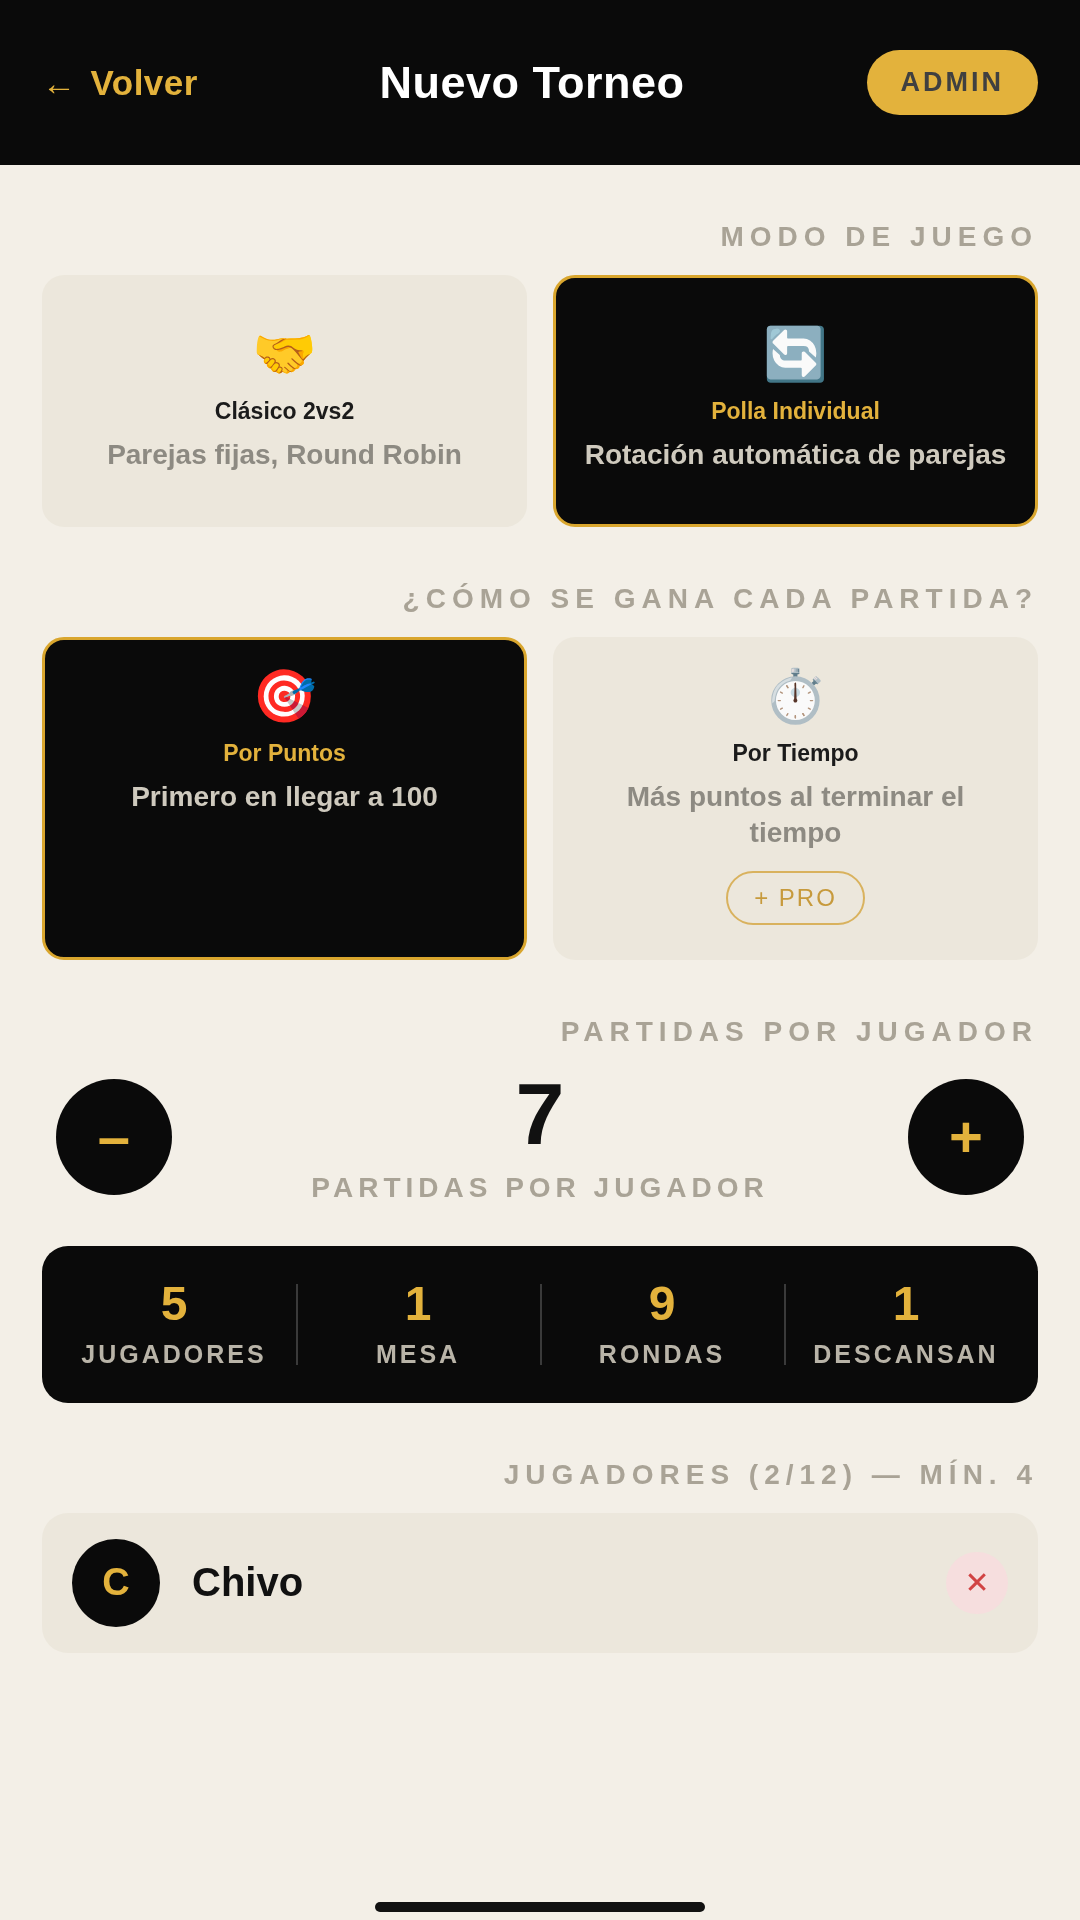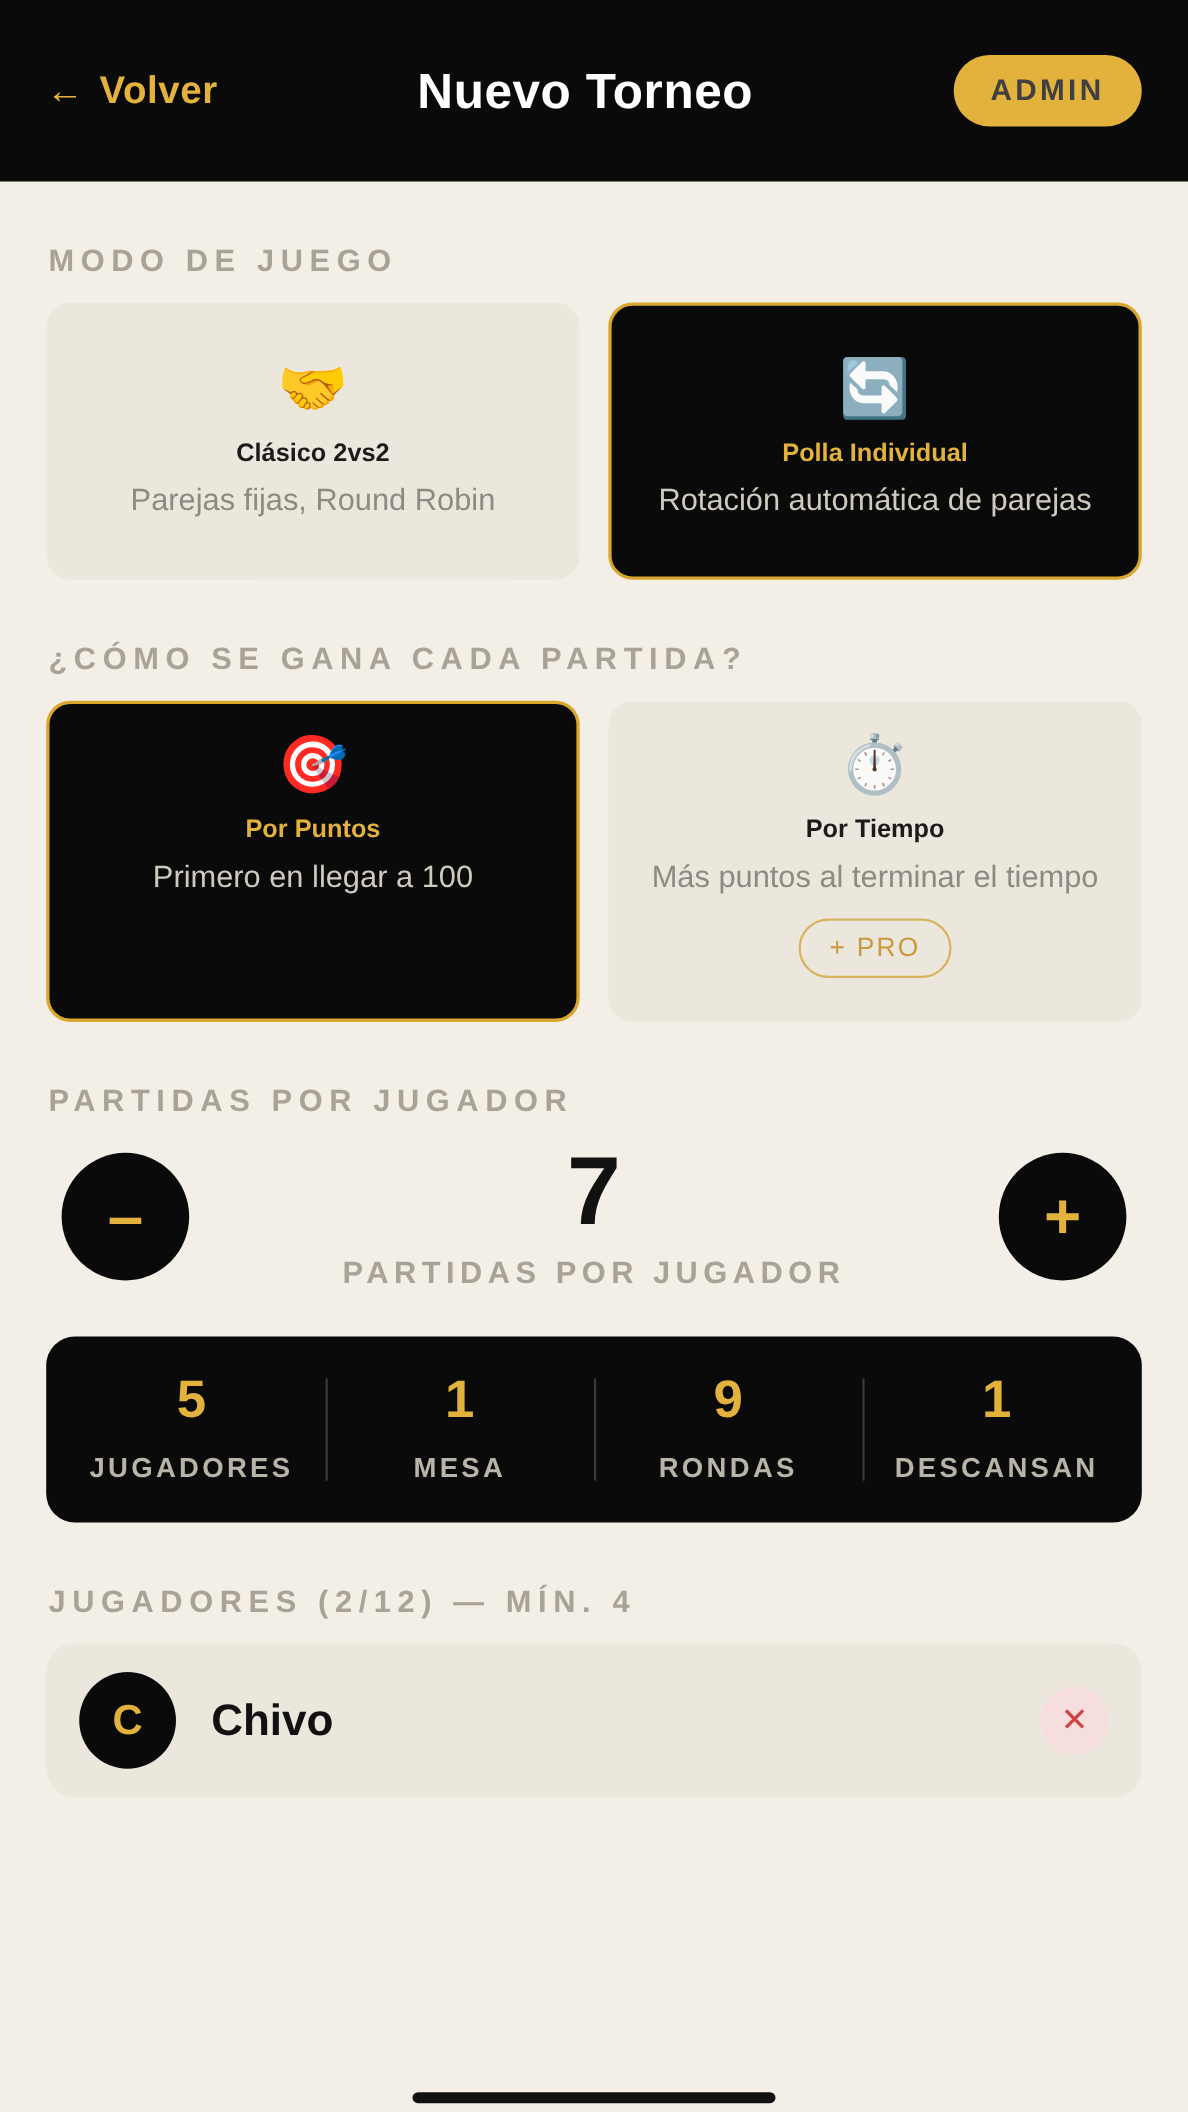--- a/index.html
+++ b/index.html
@@ -67,20 +67,21 @@
     padding: 0 42px;
     overflow: hidden;
   }
 
   .section-label {
     color: #a9a396;
     font-size: 28px;
     font-weight: bold;
     letter-spacing: 6px;
     margin: 56px 0 22px 2px;
+    text-align: right;
   }
 
   .card-row {
     display: flex;
     gap: 26px;
   }
   .card {
     flex: 1 1 0;
     border-radius: 22px;
     padding: 30px 22px 32px;
@@ -103,21 +104,21 @@
   }
   .card-title {
     font-size: 23px;
     font-weight: bold;
     color: #1b1b1b;
     margin-bottom: 12px;
   }
   .card.selected .card-title { color: #e3b23c; }
   .card-sub {
     font-size: 28px;
-    font-weight: normal;
+    font-weight: bold;
     color: #8d8a82;
     line-height: 1.28;
   }
   .card.selected .card-sub { color: #cfcabe; }
 
   .mode-card { min-height: 252px; justify-content: center; }
   .win-card  { min-height: 292px; justify-content: flex-start; }
 
   .pro-pill {
     margin-top: 20px;
@@ -189,21 +190,21 @@
     width: 2px;
     background: #3a3a3a;
   }
   .stat-value {
     font-size: 48px;
     font-weight: bold;
     color: #e3b23c;
     line-height: 1;
   }
   .stat-label {
-    margin-top: 24px;
+    margin-top: 12px;
     font-size: 25px;
     font-weight: bold;
     letter-spacing: 3px;
     color: #b9b4a8;
   }
 
   
   .player-row {
     margin-top: 14px;
     background: #ece7dc;

